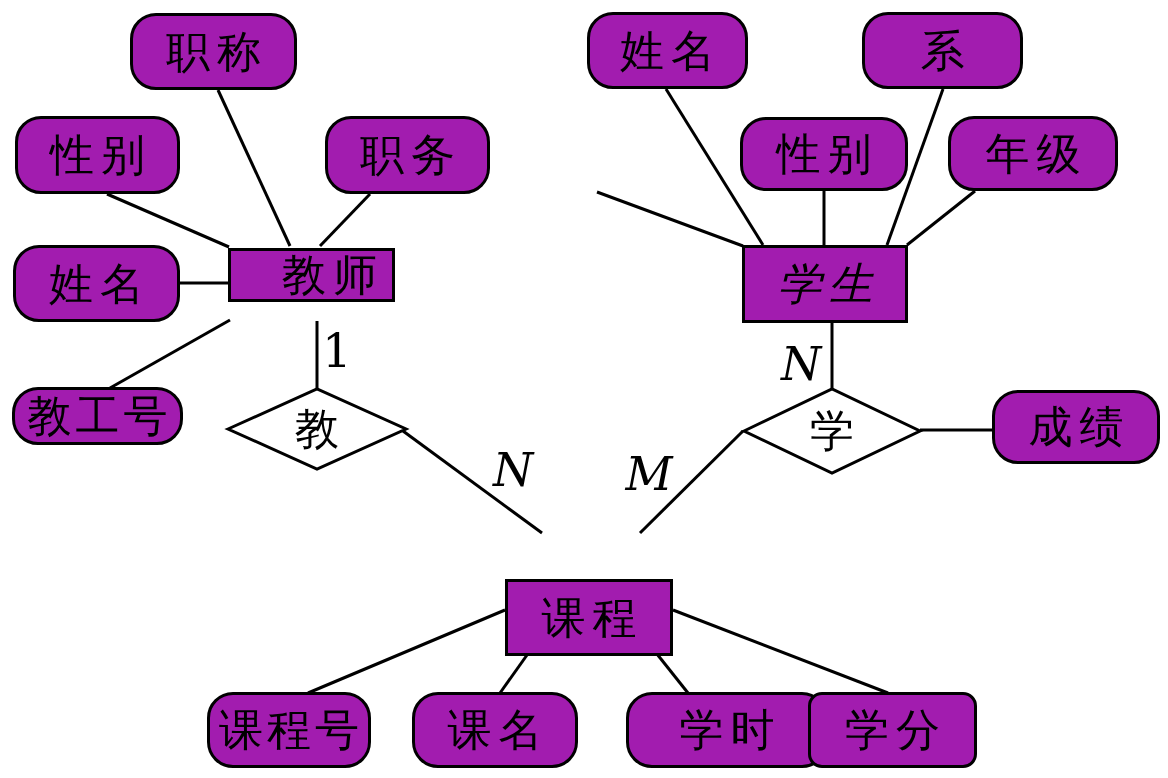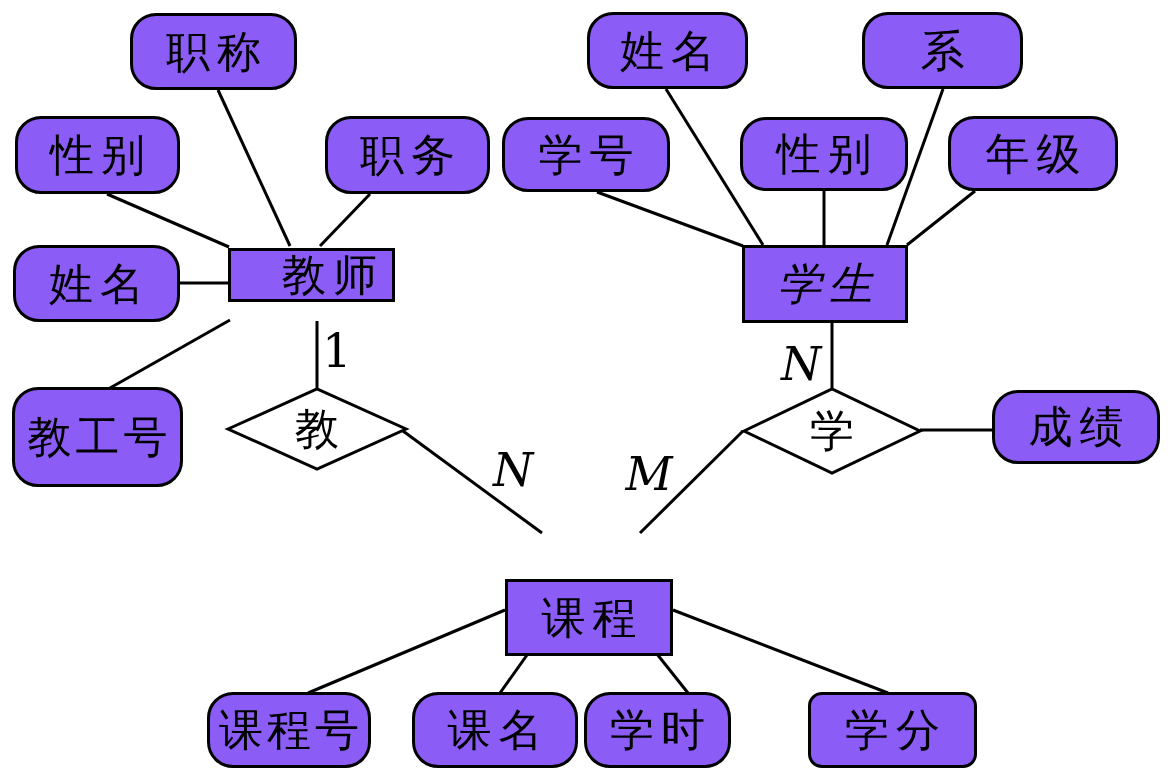--- a/index.html
+++ b/index.html
@@ -17,21 +17,21 @@
     overflow: hidden;
   }
   svg.connectors {
     position: absolute;
     left: 0; top: 0;
     width: 1168px; height: 778px;
   }
   .node {
     position: absolute;
     box-sizing: border-box;
-    background: #8b5cf6;
+    background: #a21caf;
     border: 3px solid #000000;
     display: flex;
     align-items: center;
     justify-content: center;
     font-size: 44px;
     letter-spacing: 7px;
     text-indent: 7px;
     white-space: nowrap;
     line-height: 1;
   }
@@ -95,39 +95,38 @@
 
       <polygon fill="#ffffff" points="228,429 317,389 406,429 317,469"></polygon>
       <polygon fill="#ffffff" points="744,431 832,389 920,431 832,473"></polygon>
     </g>
   </svg>
 
   <div class="node attr" style="left:130px; top:13px; width:167px; height:77px;">职称</div>
   <div class="node attr" style="left:15px; top:116px; width:165px; height:78px;">性别</div>
   <div class="node attr" style="left:285px; top:116px; width:165px; height:78px;margin-left:40px;">职务</div>
   <div class="node attr" style="left:13px; top:245px; width:167px; height:77px;">姓名</div>
-  <div class="node attr" style="left:12px; top:387px; width:171px; height:100px; letter-spacing:4px; text-indent:4px;">教工号</div>
+  <div class="node attr" style="left:12px; top:387px; width:171px; height:58px; letter-spacing:4px; text-indent:4px;">教工号</div>
 
   <div class="node entity" style="left:228px; top:248px; width:167px; height:54px;padding-left:36px;">教师</div>
 
   <div class="node attr" style="left:587px; top:12px; width:161px; height:77px;">姓名</div>
   <div class="node attr" style="left:862px; top:12px; width:161px; height:77px;">系</div>
-  <div class="node attr" style="left:502px; top:117px; width:168px; height:75px;">学号</div>
   <div class="node attr" style="left:740px; top:117px; width:168px; height:74px;">性别</div>
   <div class="node attr" style="left:948px; top:116px; width:170px; height:75px;">年级</div>
 
   <div class="node entity" style="left:742px; top:245px; width:166px; height:78px;font-style:italic;">学生</div>
 
   <div class="node attr" style="left:992px; top:390px; width:168px; height:74px;">成绩</div>
 
   <div class="node entity" style="left:505px; top:533px; width:168px; height:77px;margin-top:46px;">课程</div>
 
   <div class="node attr" style="left:207px; top:692px; width:164px; height:76px; letter-spacing:4px; text-indent:4px;">课程号</div>
   <div class="node attr" style="left:412px; top:692px; width:166px; height:76px;">课名</div>
-  <div class="node attr" style="left:584px; top:692px; width:147px; height:76px;">学时</div>
+  <div class="node attr" style="left:626px; top:692px; width:202px; height:76px;">学时</div>
   <div class="node attr" style="left:808px; top:692px; width:169px; height:76px;border-radius:14px;">学分</div>
 
   <div class="rel-label" style="left:282px; top:405px; width:70px; height:48px;">教</div>
   <div class="rel-label" style="left:797px; top:407px; width:70px; height:48px;">学</div>
 
   <div class="card" style="left:317px; top:328px; width:40px; height:46px;">1</div>
   <div class="card italic" style="left:488px; top:446px; width:50px; height:48px;">N</div>
   <div class="card italic" style="left:620px; top:450px; width:58px; height:48px;">M</div>
   <div class="card italic" style="left:776px; top:340px; width:50px; height:48px;">N</div>
 

